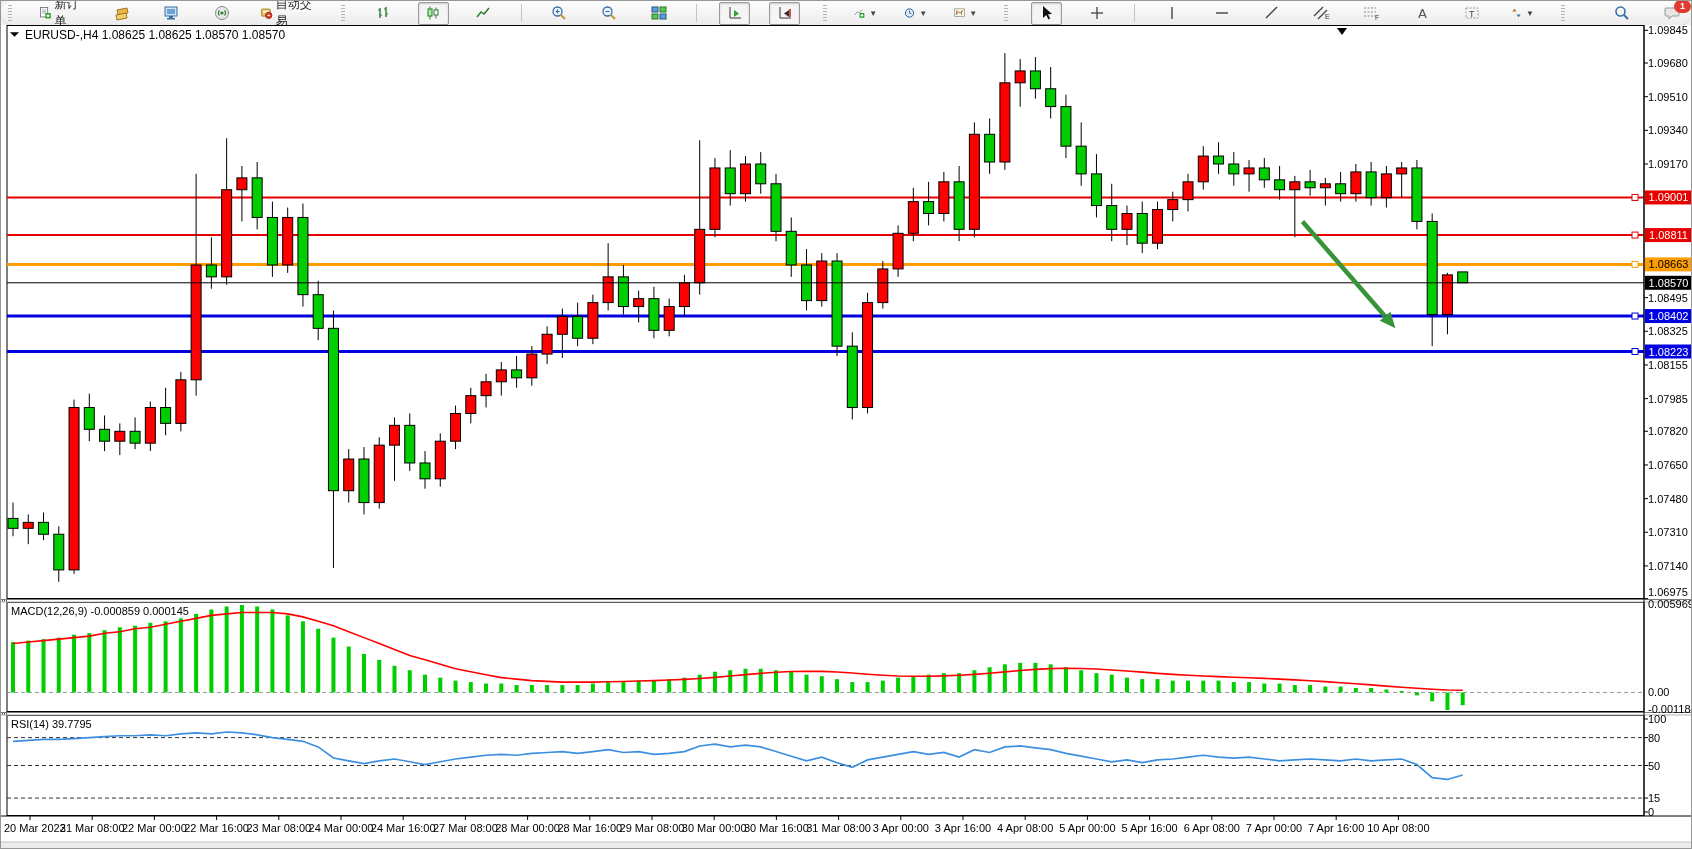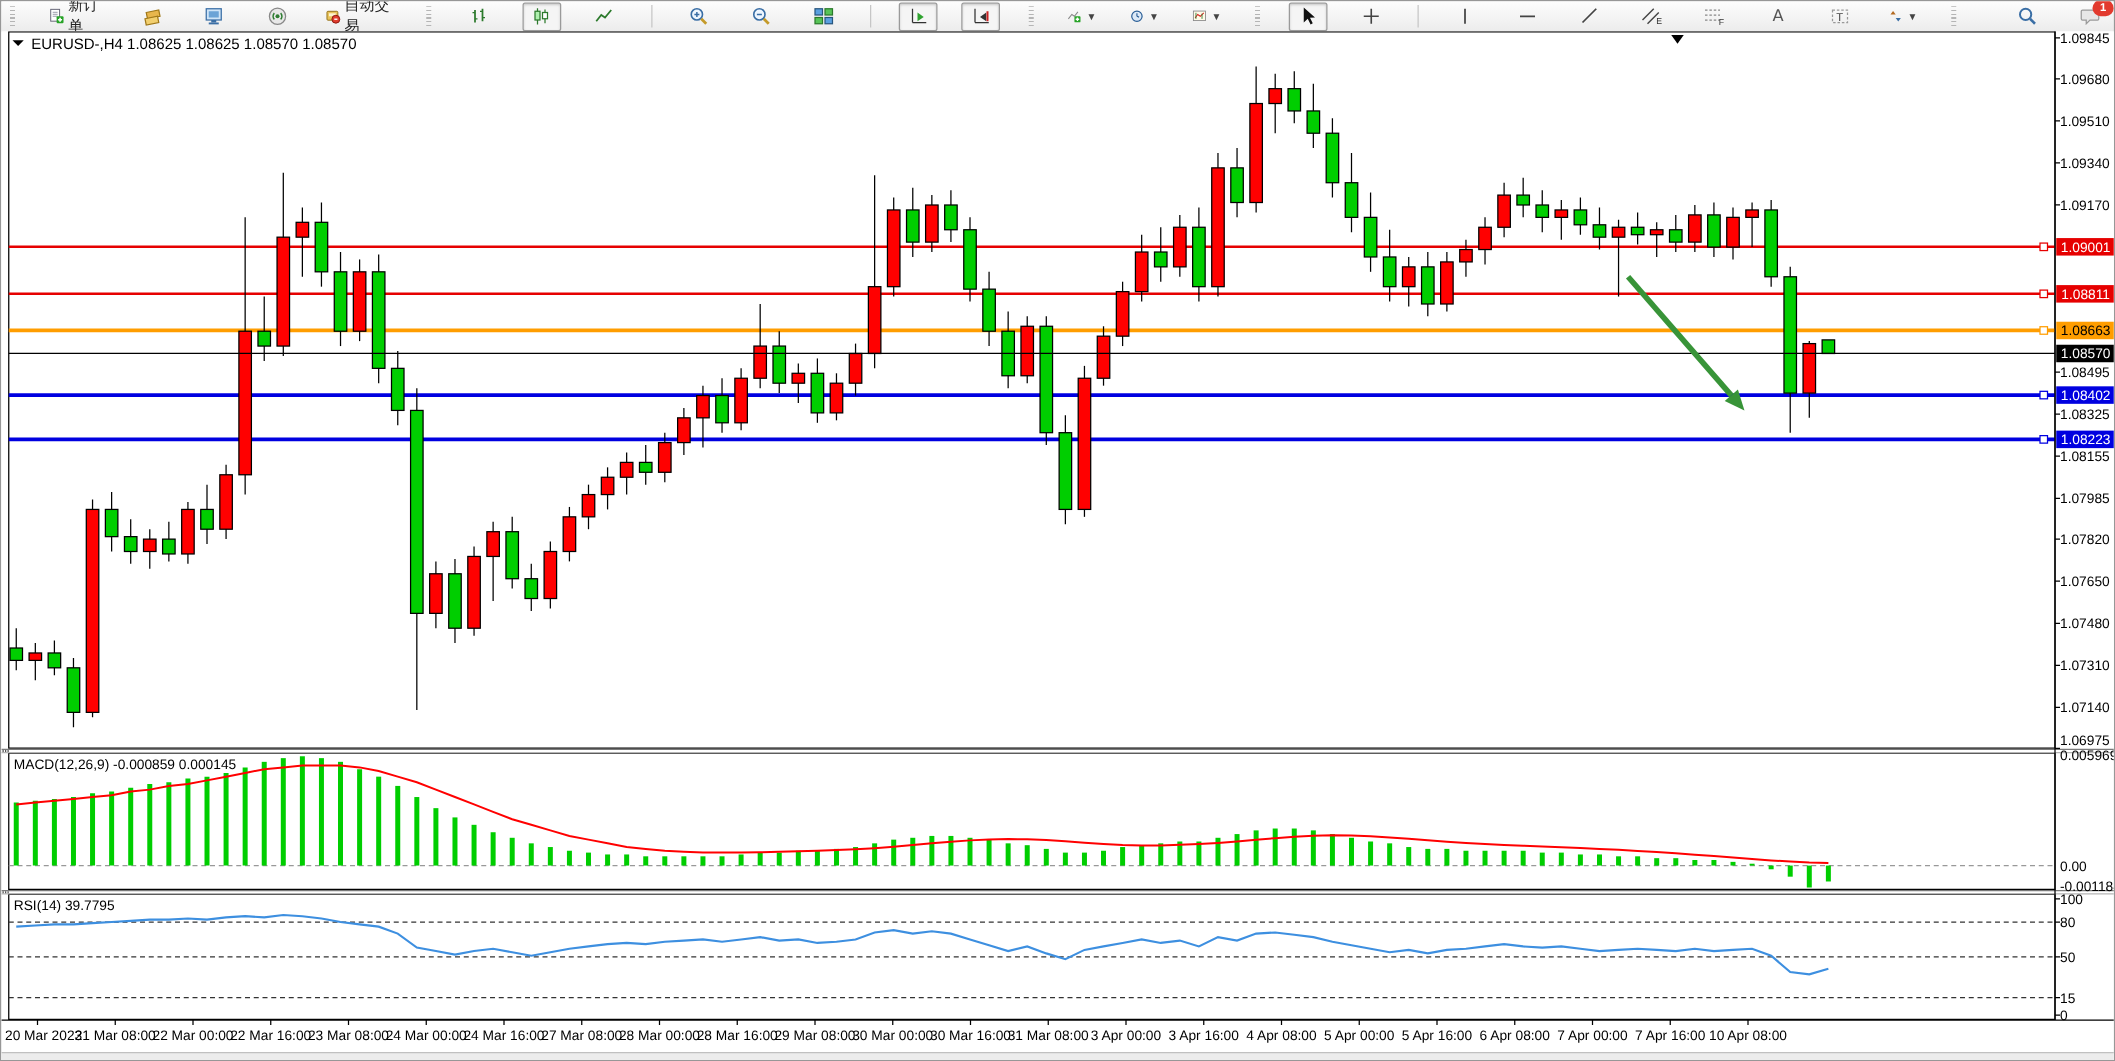--- a/index.html
+++ b/index.html
@@ -1,20 +1,20 @@
 <!DOCTYPE html>
 <html><head>
 <meta charset="utf-8">
 <style>
   html,body{margin:0;padding:0;}
   body{width:1692px;height:849px;overflow:hidden;background:#f0f0f0;
        font-family:"Liberation Sans",sans-serif;position:relative;
        box-sizing:border-box;border:1px solid #979797;}
   .toolbar{display:flex;align-items:center;height:24px;background:linear-gradient(#fdfdfd,#ececec);
-       border-bottom:1px solid #cfcfcf;padding:0 3px;gap:19px;}
+       border-bottom:1px solid #cfcfcf;padding:0 3px;gap:19px;border-radius:12px;}
   .tb{height:21px;min-width:23px;border:1px solid transparent;background:transparent;
       display:flex;align-items:center;justify-content:center;gap:3px;padding:0 3px;
       font:12px "Liberation Sans",sans-serif;color:#222;cursor:default;border-radius:2px;}
   .tb.active{background:#f5f5f5;border:1px solid #9a9a9a;box-shadow:inset 0 1px 2px rgba(0,0,0,.18);}
   .tb .caret{font-size:8px;color:#444;margin-left:1px;}
   .tf{height:20px;min-width:26px;border:1px solid transparent;background:transparent;
       font:bold 11px "Liberation Sans",sans-serif;color:#555;display:flex;align-items:center;justify-content:center;}
   .tf.active{background:#fbfbf4;border:1px solid #9a9a9a;box-shadow:inset 0 1px 2px rgba(0,0,0,.2);color:#111;}
   .grip{width:5px;height:17px;margin:0 4px;
         background:repeating-linear-gradient(to bottom,#b5b5b5 0 1px,transparent 1px 3px);}

